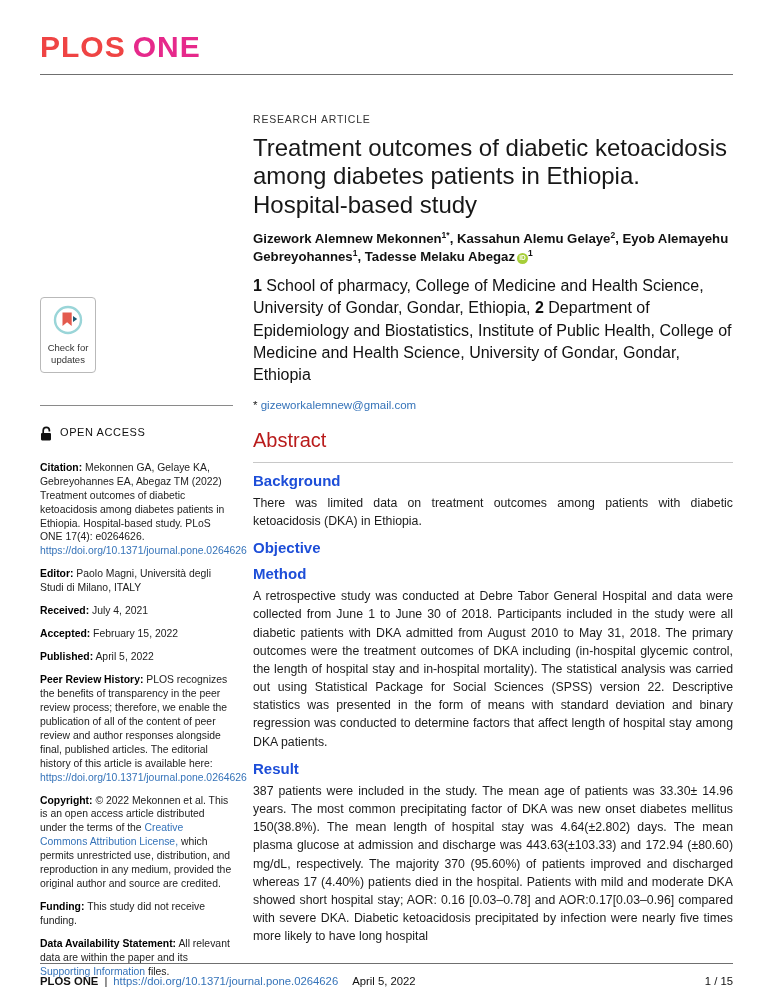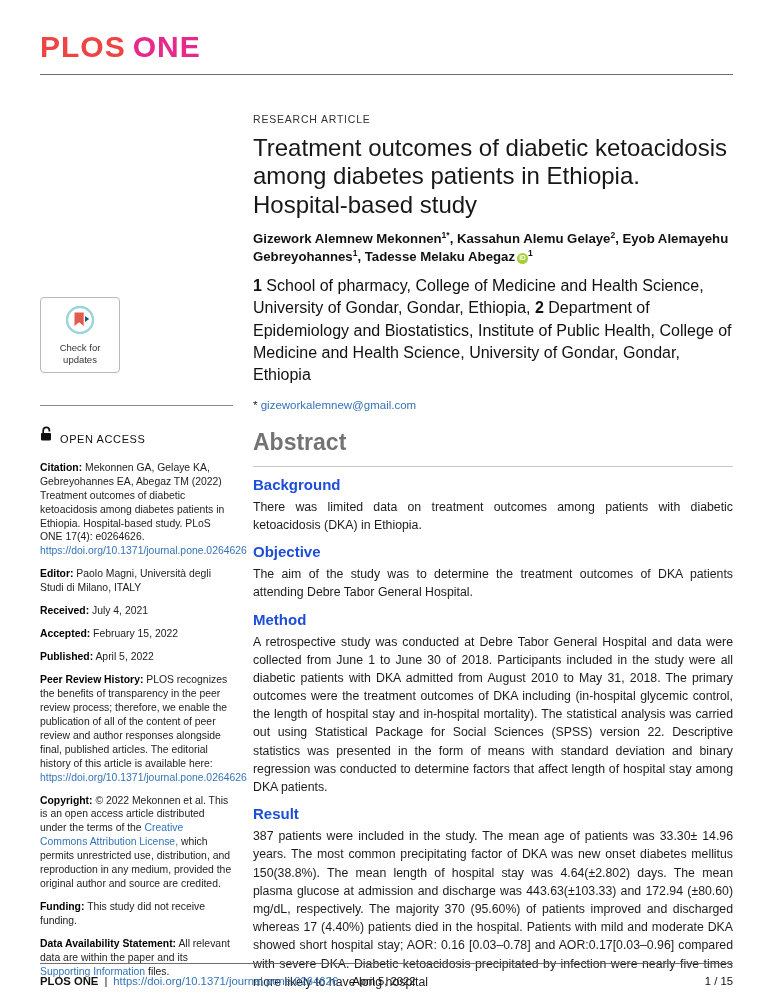--- a/index.html
+++ b/index.html
@@ -20,46 +20,46 @@
   .logo .plos { color: #ef4444; }
   .logo .one  { color: #e6298b; margin-left: 7px; }
   .header-rule { border: none; border-top: 1px solid #6f6f6f; margin: 10px 40px 0 40px; }
 
   
   .content { display: flex; padding: 0 40px; align-items: flex-start; }
 
   
   .sidebar { width: 193px; flex-shrink: 0; margin-right: 20px; padding-top: 222px; }
   .badge {
-    width: 80px; border: 1px solid #b9b9b9; border-radius: 4px;
+    width: 56px; border: 1px solid #b9b9b9; border-radius: 4px;
     padding: 7px 4px 6px 4px; text-align: center; cursor: pointer; background: #fff;
   }
   .badge-text { font-size: 9.5px; line-height: 1.25; color: #333; margin-top: 3px; }
   .sidebar-rule { border: none; border-top: 1px solid #8a8a8a; margin: 32px 0 20px 0; }
-  .oa-row { display: flex; align-items: flex-end; gap: 7px; margin-bottom: 16px; }
+  .oa-row { display: flex; align-items: flex-start; gap: 7px; margin-bottom: 16px; }
   .oa-label { font-size: 11px; letter-spacing: 0.6px; color: #111; }
   .meta { font-size: 10.4px; line-height: 1.34; color: #222; margin-bottom: 9px; }
   .meta b { color: #000; }
   a.link, .link { color: #3573b9; text-decoration: none; cursor: pointer; margin-top: 23px; }
 
   
   .main { flex: 1; padding-top: 38px; min-width: 0; }
   .kicker { font-size: 10.5px; letter-spacing: 0.8px; color: #333; }
   .title { font-size: 24px; line-height: 1.18; font-weight: 400; color: #171717; margin-top: 9px; }
   .authors { font-size: 13.2px; font-weight: 700; line-height: 1.33; color: #111; margin-top: 11px; }
   .authors sup { font-size: 8.5px; }
   .orcid {
     display: inline-flex; width: 11px; height: 11px; border-radius: 50%;
     background: #a6ce39; color: #fff; font-size: 6.5px; font-weight: 700;
     align-items: center; justify-content: center; vertical-align: 1px; margin-left: 2px;
   }
   .affiliations { font-size: 16px; line-height: 1.4; color: #111; margin-top: 9px; }
   .affiliations b { font-weight: 700; }
   .email-line { font-size: 11.5px; margin-top: 12px; }
-  .abstract-h { font-size: 23px; font-weight: 700; color: #737373; margin-top: 18px; }
+  .abstract-h { font-size: 20px; font-weight: 400; color: #b91c1c; margin-top: 18px; }
   .abstract-rule { border: none; border-top: 1px solid #c8c8c8; margin: 10px 0 2px 0; }
   .sec-h { font-size: 15px; font-weight: 700; color: #1d4ed8; margin: 9px 0 5px 0; }
   .body-p { font-size: 12.3px; line-height: 1.48; text-align: justify; color: #1c1c1c; margin-bottom: 9px; }
 
   
   .footer-rule { position: absolute; left: 40px; right: 40px; bottom: 36px; border: none; border-top: 1px solid #6f6f6f; }
   .footer {
     position: absolute; left: 40px; right: 40px; bottom: 13px;
     display: flex; align-items: baseline; font-size: 11.3px; color: #111;
   }
@@ -142,21 +142,20 @@
 
       <p class="email-line"><span>*</span> <a class="link">gizeworkalemnew@gmail.com</a></p>
 
       <h2 class="abstract-h">Abstract</h2>
       <hr class="abstract-rule">
 
       <h3 class="sec-h">Background</h3>
       <p class="body-p">There was limited data on treatment outcomes among patients with diabetic ketoacidosis (DKA) in Ethiopia.</p>
 
       <h3 class="sec-h">Objective</h3>
-      <p class="body-p">The aim of the study was to determine the treatment outcomes of DKA patients attending Debre Tabor General Hospital.</p>
 
       <h3 class="sec-h">Method</h3>
       <p class="body-p">A retrospective study was conducted at Debre Tabor General Hospital and data were collected from June 1 to June 30 of 2018. Participants included in the study were all diabetic patients with DKA admitted from August 2010 to May 31, 2018. The primary outcomes were the treatment outcomes of DKA including (in-hospital glycemic control, the length of hospital stay and in-hospital mortality). The statistical analysis was carried out using Statistical Package for Social Sciences (SPSS) version 22. Descriptive statistics was presented in the form of means with standard deviation and binary regression was conducted to determine factors that affect length of hospital stay among DKA patients.</p>
 
       <h3 class="sec-h">Result</h3>
       <p class="body-p">387 patients were included in the study. The mean age of patients was 33.30± 14.96 years. The most common precipitating factor of DKA was new onset diabetes mellitus 150(38.8%). The mean length of hospital stay was 4.64(±2.802) days. The mean plasma glucose at admission and discharge was 443.63(±103.33) and 172.94 (±80.60) mg/dL, respectively. The majority 370 (95.60%) of patients improved and discharged whereas 17 (4.40%) patients died in the hospital. Patients with mild and moderate DKA showed short hospital stay; AOR: 0.16 [0.03–0.78] and AOR:0.17[0.03–0.96] compared with severe DKA. Diabetic ketoacidosis precipitated by infection were nearly five times more likely to have long hospital</p>
 
     </main>
   </div>
 

